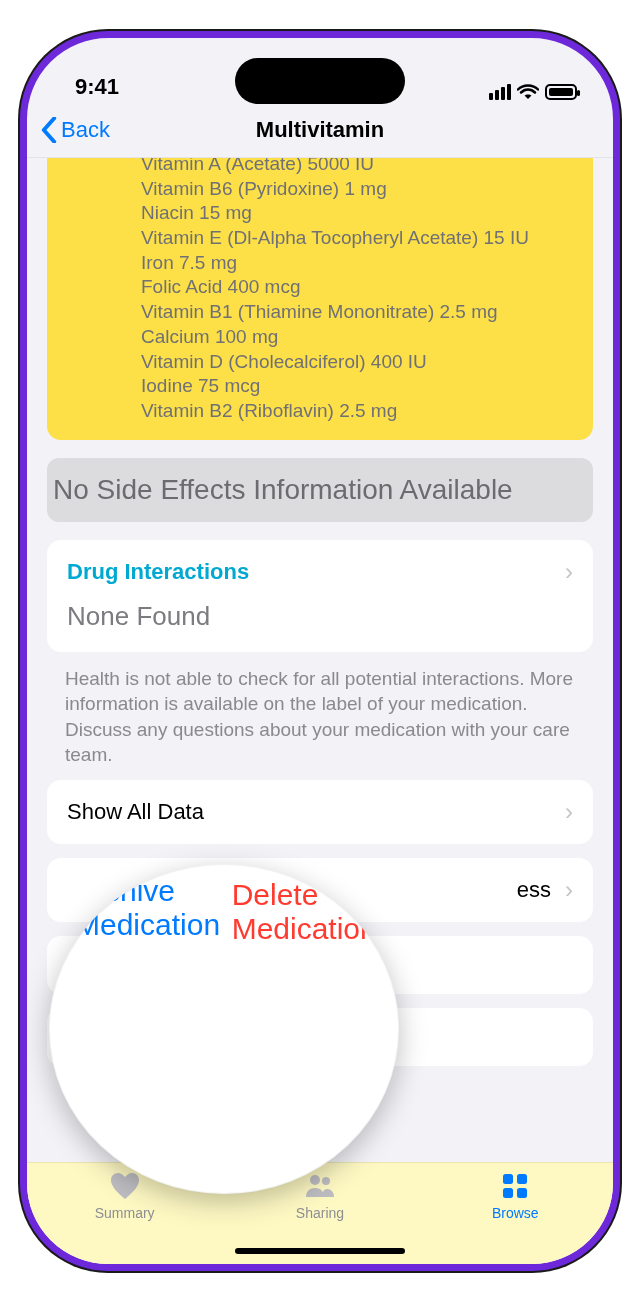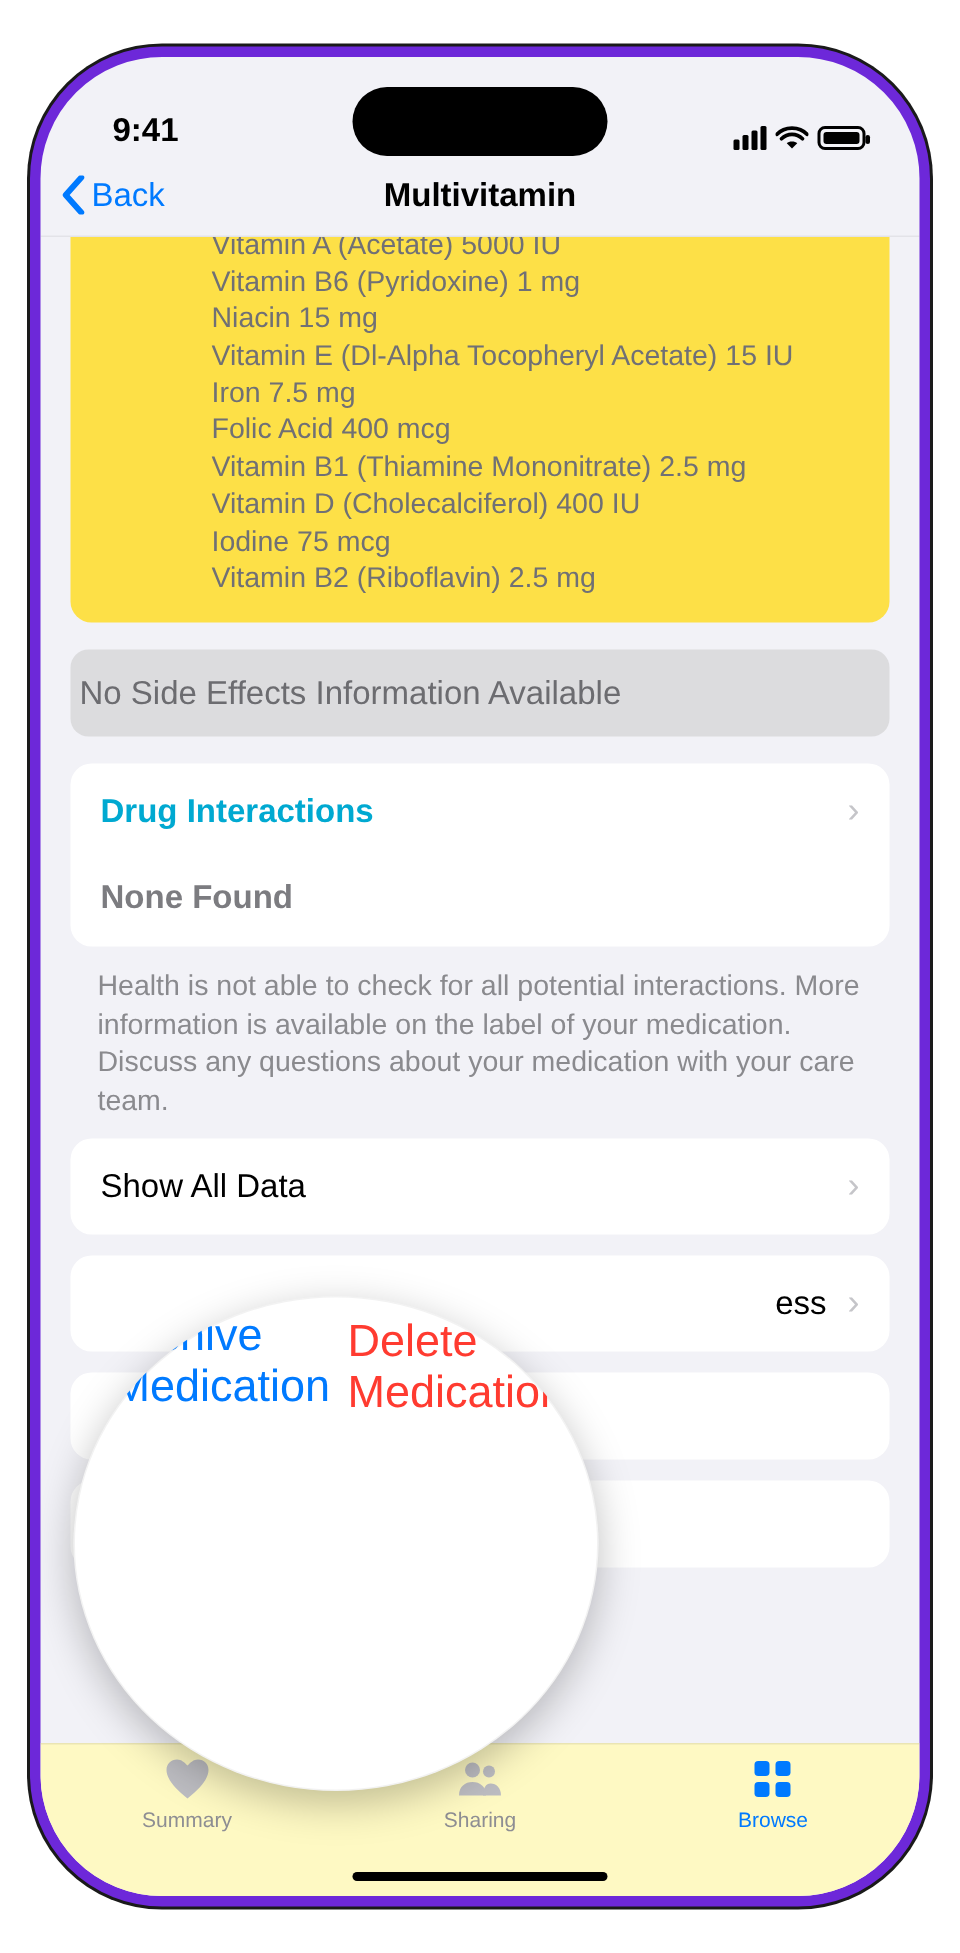--- a/index.html
+++ b/index.html
@@ -96,36 +96,36 @@
     margin-top:-6px;
   }
   .ingredients .line{ white-space:nowrap; overflow:hidden; }
 
   .info-bar {
     margin-top:18px;
     background:#dcdcde;
     border-radius:12px;
     padding:16px 6px;
     color:#6c6c70;
-    font-size:22px;
+    font-size:28px;
   }
 
   .card {
     background:#fff;
     border-radius:14px;
     margin-top:18px;
     padding: 18px 20px 20px;
   }
   .drug-int-row{
     display:flex; align-items:center; justify-content:space-between;
     font-size:22px; color:#00a9d1; font-weight:600;
   }
   .drug-int-row .chev{ color:#c5c5c9; font-weight:400; font-size:24px;}
   .none-found{
-    margin-top:30px; font-size:22px; color:#7c7c80; font-weight:700;
+    margin-top:15px; font-size:26px; color:#7c7c80; font-weight:400;
   }
 
   .caption{
     margin-top:14px;
     padding: 0 18px;
     color:#8a8a8e;
     font-size:19px;
     line-height:1.35;
   }
 
@@ -238,20 +238,21 @@
   <div class="content">
 
     <div class="ingredients">
       <div class="line">Vitamin A (Acetate) 5000 IU</div>
       <div class="line">Vitamin B6 (Pyridoxine) 1 mg</div>
       <div class="line">Niacin 15 mg</div>
       <div class="line">Vitamin E (Dl-Alpha Tocopheryl Acetate) 15 IU</div>
       <div class="line">Iron 7.5 mg</div>
       <div class="line">Folic Acid 400 mcg</div>
       <div class="line">Vitamin B1 (Thiamine Mononitrate) 2.5 mg</div>
+      <div class="line">Calcium 100 mg</div>
       <div class="line">Vitamin D (Cholecalciferol) 400 IU</div>
       <div class="line">Iodine 75 mcg</div>
       <div class="line">Vitamin B2 (Riboflavin) 2.5 mg</div>
     </div>
 
     <div class="info-bar">No Side Effects Information Available</div>
 
     <div class="card">
       <div class="drug-int-row">
         <span>Drug Interactions</span>

